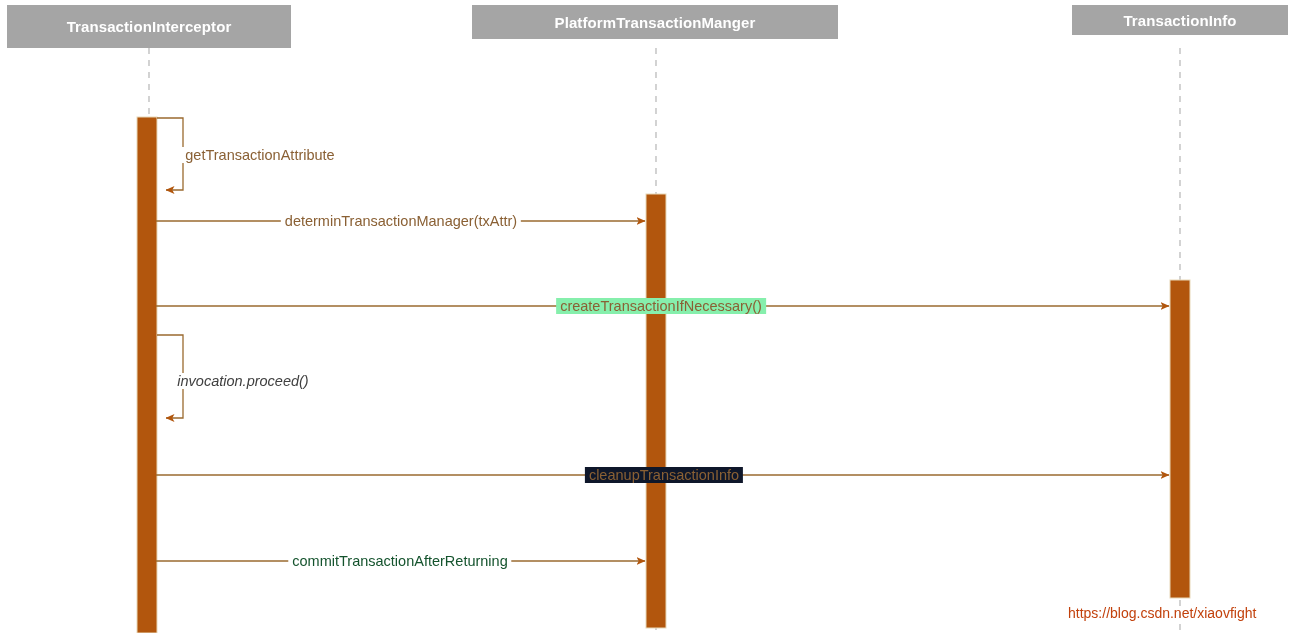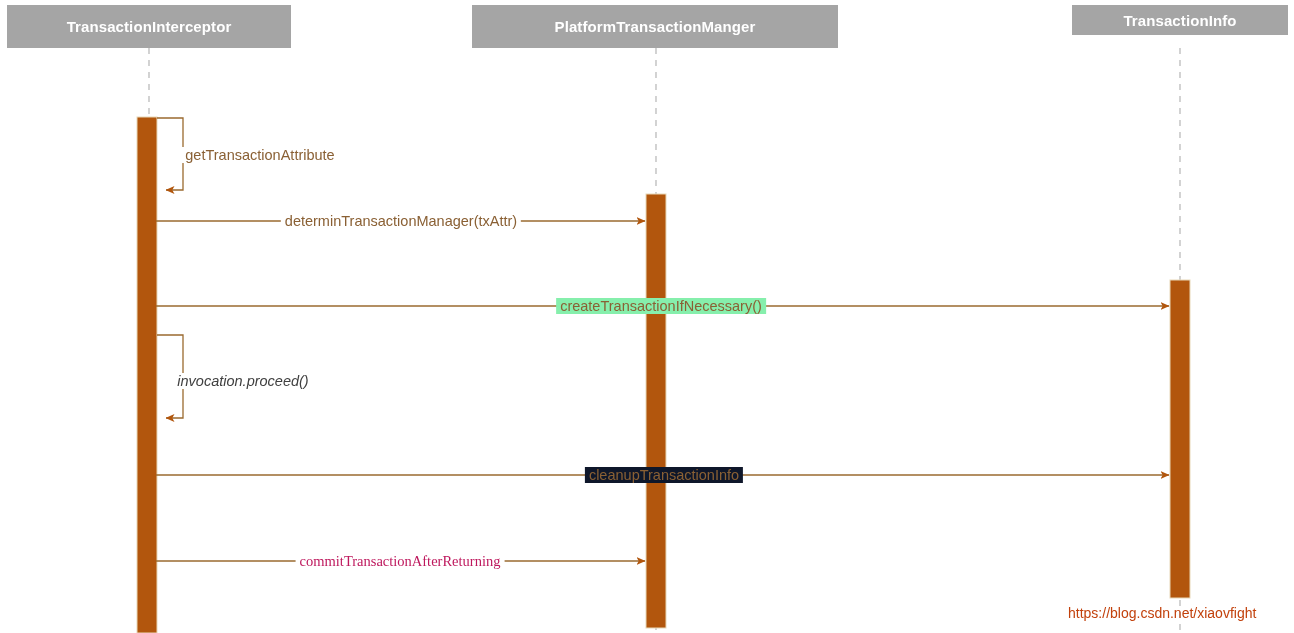--- a/index.html
+++ b/index.html
@@ -90,31 +90,31 @@
         </g>
         <line x1="156" y1="475" x2="1169" y2="475" stroke="#9a6a2f" stroke-width="1.3" marker-end="url(#arrowhead-solid)"></line>
         <line x1="156" y1="561" x2="645" y2="561" stroke="#9a6a2f" stroke-width="1.3" marker-end="url(#arrowhead-solid)"></line>
       </g>
   </svg>
 
   <div id="participant-boxes">
       <div class="participant-box" style="left: 7px; top: 5px; width: 284px; height: 43px; background: rgb(165, 165, 165); color: rgb(255, 255, 255);">
         <span>TransactionInterceptor</span>
       </div>
-      <div class="participant-box" style="left: 472px; top: 5px; width: 366px; height: 43px; background: rgb(165, 165, 165); color: rgb(255, 255, 255);">
+      <div class="participant-box" style="left: 472px; top: 5px; width: 366px; height: 34px; background: rgb(165, 165, 165); color: rgb(255, 255, 255);">
         <span>PlatformTransactionManger</span>
       </div>
       <div class="participant-box" style="left: 1072px; top: 5px; width: 216px; height: 30px; background: rgb(165, 165, 165); color: rgb(255, 255, 255);">
         <span>TransactionInfo</span>
       </div>
     </div>
   <div id="message-labels">
       <div class="msg-label" style="left: 260px; top: 155px; color: rgb(138, 96, 52); background: rgb(255, 255, 255); padding: 0px 4px;">getTransactionAttribute</div>
       <div class="msg-label" style="left: 401px; top: 221px; color: rgb(138, 96, 52); background: rgb(255, 255, 255); padding: 0px 4px;">determinTransactionManager(txAttr)</div>
       <div class="msg-label" style="left: 661px; top: 306px; color: rgb(138, 96, 52); background: #86efac; padding: 0px 4px;">createTransactionIfNecessary()</div>
       <div class="msg-label" style="left: 243px; top: 381px; color: #404040; background: rgb(255, 255, 255); padding: 0px 4px; font-style: italic;">invocation.proceed()</div>
       <div class="msg-label" style="left: 664px; top: 475px; color: rgb(138, 96, 52); background: #0f172a; padding: 0px 4px;">cleanupTransactionInfo</div>
-      <div class="msg-label" style="left: 400px; top: 561px; color: #be185d; background: rgb(255, 255, 255); padding: 0px 4px; font-family: Liberation Serif, serif;">commitTransactionAfterReturning</div>
+      <div class="msg-label" style="left: 400px; top: 561px; color: #14532d; background: rgb(255, 255, 255); padding: 0px 4px;">commitTransactionAfterReturning</div>
     </div>
 
   <div class="watermark" style="left: 1068px; top: 605px; color: #c2410c;">https://blog.csdn.net/xiaovfight</div>
 
 </div>
 
 </body></html>

